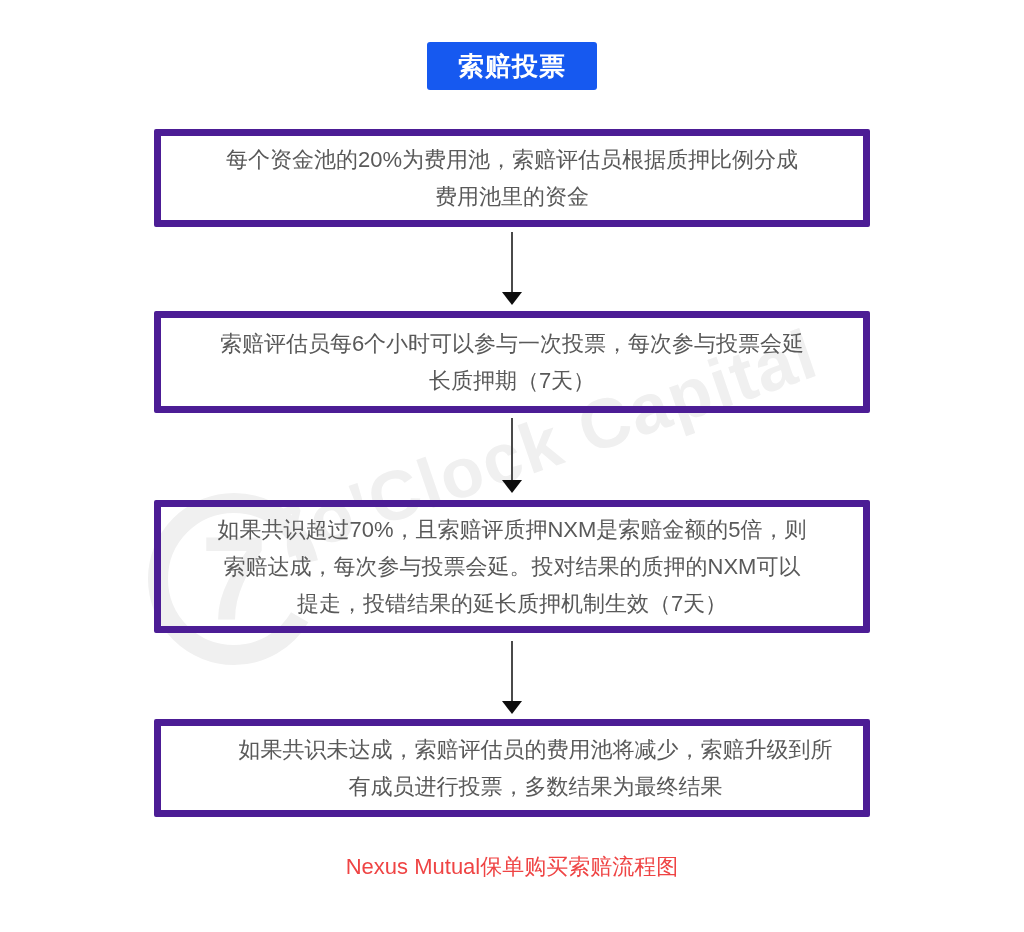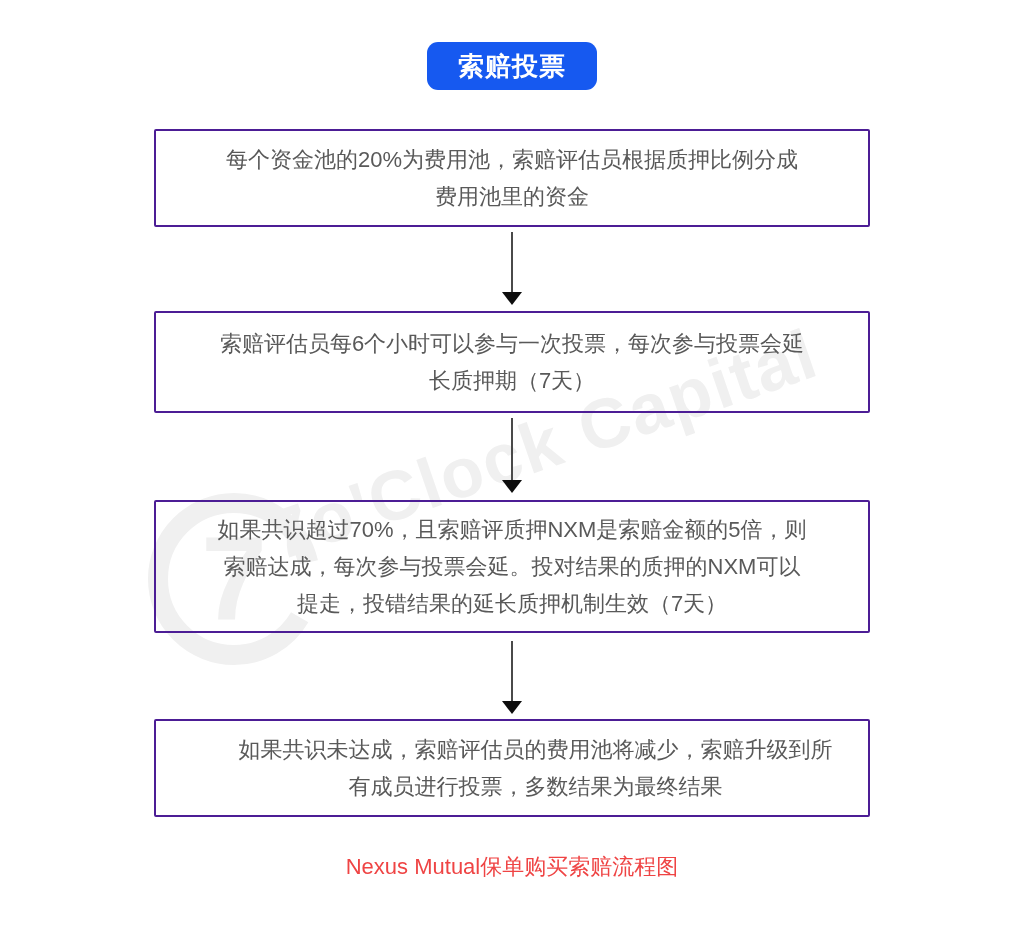--- a/index.html
+++ b/index.html
@@ -14,31 +14,31 @@
     position: absolute; left: 272px; top: 498px;
     font-size: 70px; font-weight: 800; letter-spacing: 2px;
     color: #f0f0f0; white-space: nowrap;
     transform: rotate(-19deg); transform-origin: left center;
   }
   .wm-logo { position: absolute; left: 138px; top: 483px; width: 192px; height: 192px; }
 
   
   .badge {
     position: absolute; top: 42px; left: 50%; transform: translateX(-50%);
-    height: 48px; padding: 0 31px; border-radius: 11px;
+    height: 48px; padding: 0 31px; border-radius: 3px;
     background: #1659f0; color: #ffffff;
     font-size: 26px; font-weight: 700; letter-spacing: 1px;
     display: flex; align-items: center; justify-content: center;
     z-index: 2;
   }
 
   
   .flow-box {
     position: absolute; left: 154px; width: 716px;
-    border: 2px solid #4c1d95; border-radius: 2px;
+    border: 7px solid #4c1d95; border-radius: 2px;
     background: transparent;
     display: flex; align-items: center; justify-content: center;
     text-align: center;
     z-index: 1;
   }
   .flow-box .box-text {
     font-size: 22px; line-height: 37px; color: #595959;
     white-space: pre-line; padding: 0 30px;
   }
   .box-1 { top: 129px; height: 98px; }

